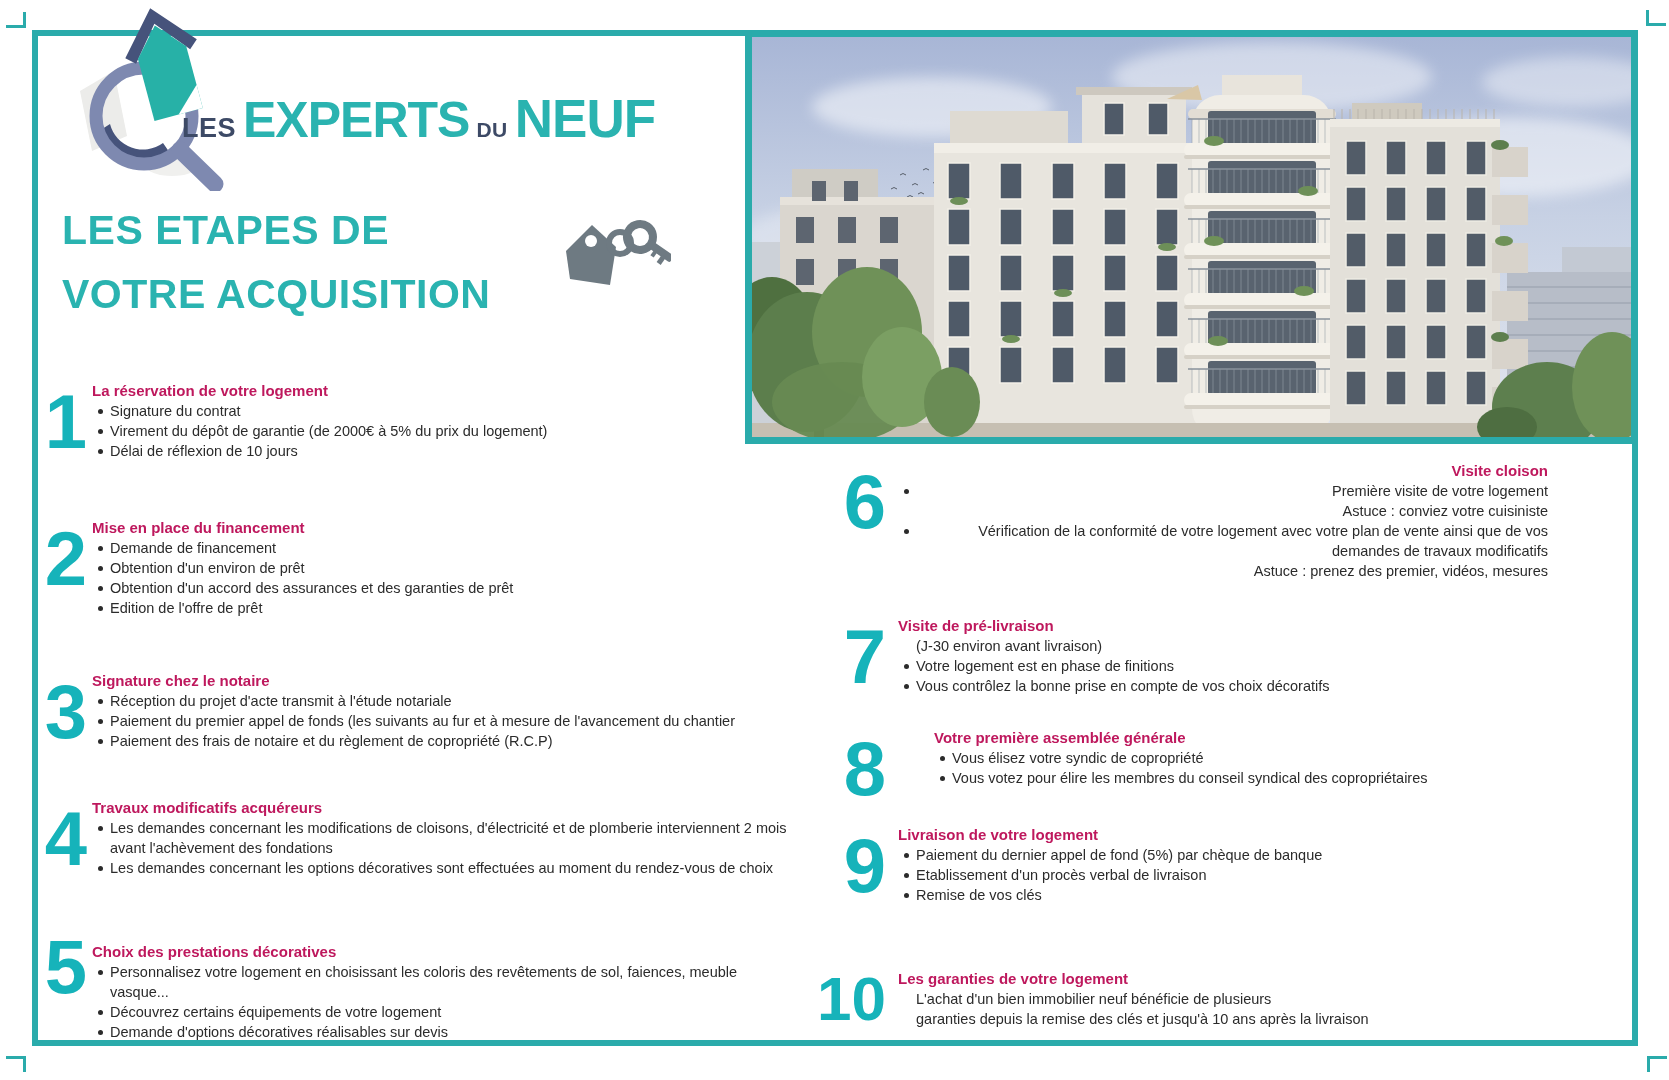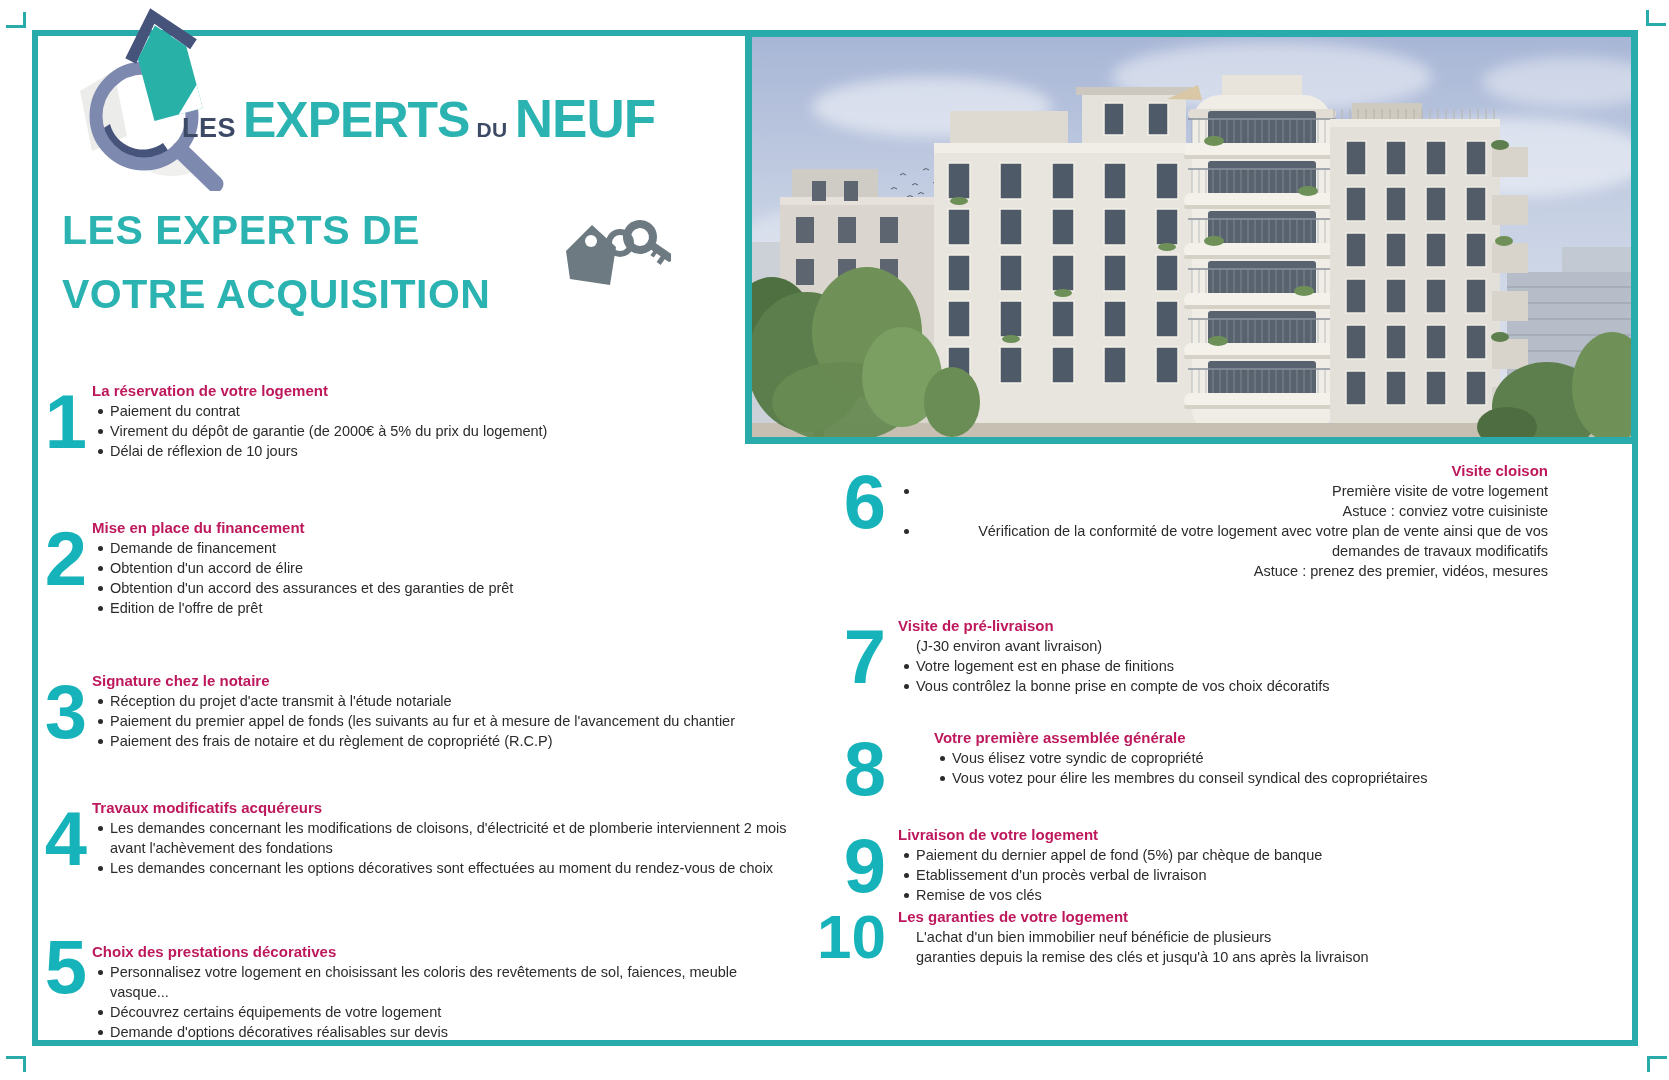--- a/index.html
+++ b/index.html
@@ -308,21 +308,21 @@
   </svg>
 
   <div class="logo-text">
     <span class="w-les">LES</span>
     <span class="w-experts">EXPERTS</span>
     <span class="w-du">DU</span>
     <span class="w-neuf">NEUF</span>
   </div>
 
   <div class="title">
-    <div>LES EXPERTS DE</div>
+    <div>LES ETAPES DE</div>
     <div>VOTRE ACQUISITION</div>
   </div>
 
   <svg class="keys-icon" viewBox="0 0 115 90">
     <g fill="#6e7a82">
       <polygon points="10,38 36,12 60,34 54,72 14,66"></polygon>
       <circle cx="64" cy="30" r="11" fill="none" stroke="#6e7a82" stroke-width="6"></circle>
       <g transform="rotate(35 84 24)">
         <circle cx="84" cy="24" r="13" fill="none" stroke="#6e7a82" stroke-width="8"></circle>
         <rect x="95" y="20" width="28" height="8" rx="2"></rect>
@@ -330,32 +330,32 @@
         <rect x="103" y="26" width="4" height="7"></rect>
       </g>
     </g>
     <circle cx="35" cy="28" r="6" fill="#ffffff"></circle>
   </svg>
 
   <div class="step left" style="left:42px;top:381px;">
     <div class="num" style="width:48px;">1</div>
     <div class="body" style="width:700px;">
       <div class="h">La réservation de votre logement</div>
-      <div class="line b">Paiement du contrat</div>
+      <div class="line b">Signature du contrat</div>
       <div class="line b">Virement du dépôt de garantie (de 2000€ à 5% du prix du logement)</div>
       <div class="line b">Délai de réflexion de 10 jours</div>
     </div>
   </div>
 
   <div class="step left" style="left:42px;top:518px;">
     <div class="num" style="width:48px;">2</div>
     <div class="body" style="width:700px;">
       <div class="h">Mise en place du financement</div>
       <div class="line b">Demande de financement</div>
-      <div class="line b">Obtention d'un accord de élire</div>
+      <div class="line b">Obtention d'un environ de prêt</div>
       <div class="line b">Obtention d'un accord des assurances et des garanties de prêt</div>
       <div class="line b">Edition de l'offre de prêt</div>
     </div>
   </div>
 
   <div class="step left" style="left:42px;top:671px;">
     <div class="num" style="width:48px;">3</div>
     <div class="body" style="width:700px;">
       <div class="h">Signature chez le notaire</div>
       <div class="line b">Réception du projet d'acte transmit à l'étude notariale</div>
@@ -416,21 +416,21 @@
   <div class="step right" style="left:826px;top:825px;">
     <div class="num" style="width:60px;">9</div>
     <div class="body" style="width:650px;">
       <div class="h">Livraison de votre logement</div>
       <div class="line b">Paiement du dernier appel de fond (5%) par chèque de banque</div>
       <div class="line b">Etablissement d'un procès verbal de livraison</div>
       <div class="line b">Remise de vos clés</div>
     </div>
   </div>
 
-  <div class="step right" style="left:812px;top:907px;">
+  <div class="step right" style="left:812px;top:969px;">
     <div class="num" style="width:74px;font-size:62px;line-height:56px;margin-top:2px;">10</div>
     <div class="body" style="width:650px;">
       <div class="h">Les garanties de votre logement</div>
       <div class="line">L'achat d'un bien immobilier neuf bénéficie de plusieurs</div>
       <div class="line">garanties depuis la remise des clés et jusqu'à 10 ans après la livraison</div>
     </div>
   </div>
 
 </div>
 

